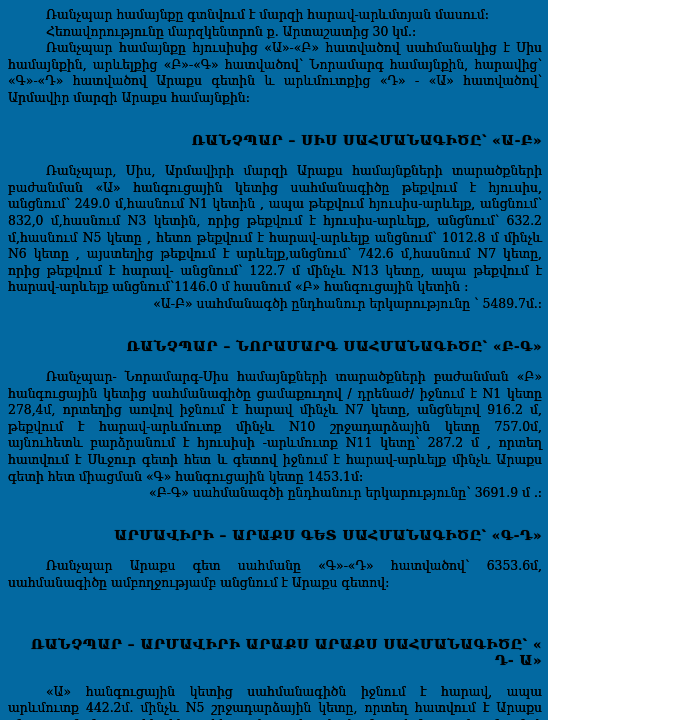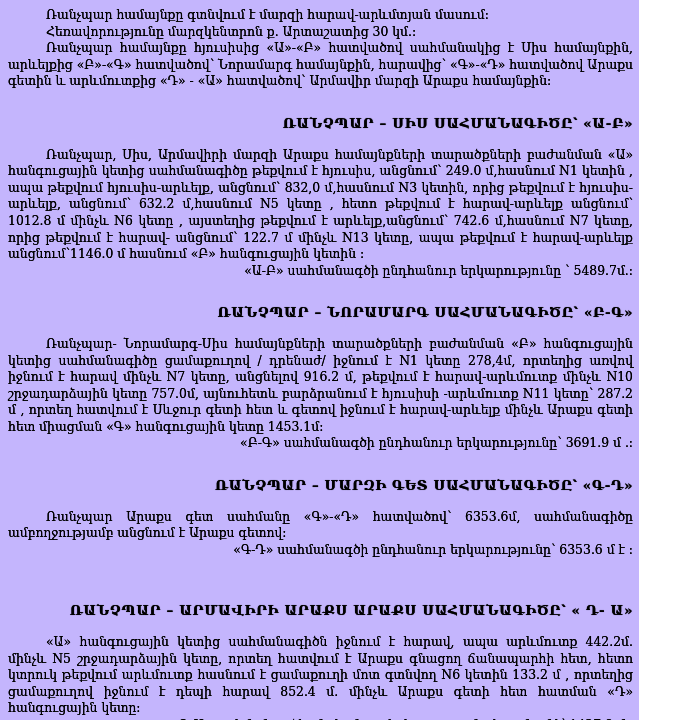--- a/index.html
+++ b/index.html
@@ -2,24 +2,24 @@
 <html><head>
 <meta charset="utf-8">
 <style>
   html, body {
     margin: 0;
     padding: 0;
     background: #ffffff;
   }
   .page {
     position: relative;
-    width: 639px;
+    width: 548px;
     height: 720px;
     box-sizing: border-box;
-    background: #c4b5fd;
+    background: #0369a1;
     color: #000000;
     font-family: "DejaVu Serif", "DejaVu Sans", serif;
     font-size: 12.4px;
     line-height: 16.6px;
     padding: 7px 6px 0 8px;
     overflow: hidden;
     
     text-shadow: 0 0 0.45px #000;
   }
   .para {
@@ -60,21 +60,20 @@
   <p class="para">Ռանչպար համայնքը հյուսիսից «Ա»-«Բ» հատվածով սահմանակից է Սիս  համայնքին, արևելքից «Բ»-«Գ» հատվածով՝ Նորամարգ համայնքին, հարավից՝ «Գ»-«Դ» հատվածով Արաքս գետին և արևմուտքից «Դ» - «Ա» հատվածով՝ Արմավիր մարզի Արաքս համայնքին:</p>
 
   <h2 class="section-heading">ՌԱՆՉՊԱՐ – ՍԻՍ ՍԱՀՄԱՆԱԳԻԾԸ՝ «Ա-Բ»</h2>
   <p class="para">Ռանչպար,  Սիս, Արմավիրի մարզի Արաքս համայնքների տարածքների բաժանման «Ա» հանգուցային կետից սահմանագիծը թեքվում է հյուսիս, անցնում՝ 249.0 մ,հասնում N1 կետին , ապա թեքվում  հյուսիս-արևելք,  անցնում՝ 832,0 մ,հասնում N3 կետին, որից թեքվում է հյուսիս-արևելք, անցնում՝ 632.2 մ,հասնում N5 կետը , հետո թեքվում է հարավ-արևելք  անցնում՝ 1012.8 մ մինչև N6 կետը , այստեղից թեքվում է արևելք,անցնում՝ 742.6 մ,հասնում  N7 կետը, որից թեքվում է հարավ- անցնում՝ 122.7 մ մինչև N13 կետը, ապա թեքվում է հարավ-արևելք  անցնում՝1146.0 մ հասնում «Բ» հանգուցային կետին :</p>
   <p class="total-line">«Ա-Բ» սահմանագծի ընդհանուր երկարությունը ՝ 5489.7մ.:</p>
 
   <h2 class="section-heading">ՌԱՆՉՊԱՐ – ՆՈՐԱՄԱՐԳ ՍԱՀՄԱՆԱԳԻԾԸ՝ «Բ-Գ»</h2>
   <p class="para">Ռանչպար- Նորամարգ-Սիս համայնքների տարածքների բաժանման  «Բ» հանգուցային կետից սահմանագիծը ցամաքուղով / դրենաժ/  իջնում է N1 կետը 278,4մ, որտեղից առվով իջնում է հարավ մինչև N7 կետը, անցնելով 916.2 մ, թեքվում է  հարավ-արևմուտք մինչև N10 շրջադարձային կետը 757.0մ, այնուհետև բարձրանում է հյուսիսի -արևմուտք N11 կետը՝ 287.2 մ , որտեղ հատվում է Սևջուր գետի հետ և  գետով իջնում է  հարավ-արևելք մինչև Արաքս գետի հետ միացման «Գ» հանգուցային կետը 1453.1մ:</p>
   <p class="total-line">«Բ-Գ» սահմանագծի ընդհանուր երկարությունը՝ 3691.9 մ .:</p>
 
-  <h2 class="section-heading">ՌԱՆՉՊԱՐ – ՄԱՐԶԻ ԳԵՏ  ՍԱՀՄԱՆԱԳԻԾԸ՝ «Գ-Դ»</h2>
+  <h2 class="section-heading">ԱՐՄԱՎԻՐԻ – ԱՐԱՔՍ ԳԵՏ  ՍԱՀՄԱՆԱԳԻԾԸ՝ «Գ-Դ»</h2>
   <p class="para">Ռանչպար  Արաքս  գետ  սահմանը  «Գ»-«Դ»  հատվածով՝  6353.6մ,  սահմանագիծը ամբողջությամբ անցնում է Արաքս գետով:</p>
-  <p class="total-line">«Գ-Դ» սահմանագծի ընդհանուր երկարությունը՝  6353.6 մ է :</p>
 
   <h2 class="section-heading big-gap">ՌԱՆՉՊԱՐ – ԱՐՄԱՎԻՐԻ ԱՐԱՔՍ ԱՐԱՔՍ  ՍԱՀՄԱՆԱԳԻԾԸ՝ « Դ- Ա»</h2>
   <p class="para">«Ա» հանգուցային կետից սահմանագիծն իջնում է հարավ, ապա արևմուտք 442.2մ. մինչև N5 շրջադարձային կետը, որտեղ հատվում է Արաքս գնացող ճանապարհի  հետ, հետո կտրուկ թեքվում արևմուտք հասնում է ցամաքուղի մոտ գտնվող  N6 կետին 133.2 մ , որտեղից ցամաքուղով  իջնում է դեպի հարավ 852.4 մ. մինչև Արաքս գետի հետ հատման «Դ» հանգուցային կետը:</p>
   <p class="total-line">«Դ-Ա» սահմանագծի ընդհանուր երկարությունը կազմում է՝ 1427.8 մ.:</p>
 
 </div>
 
 </body></html>

